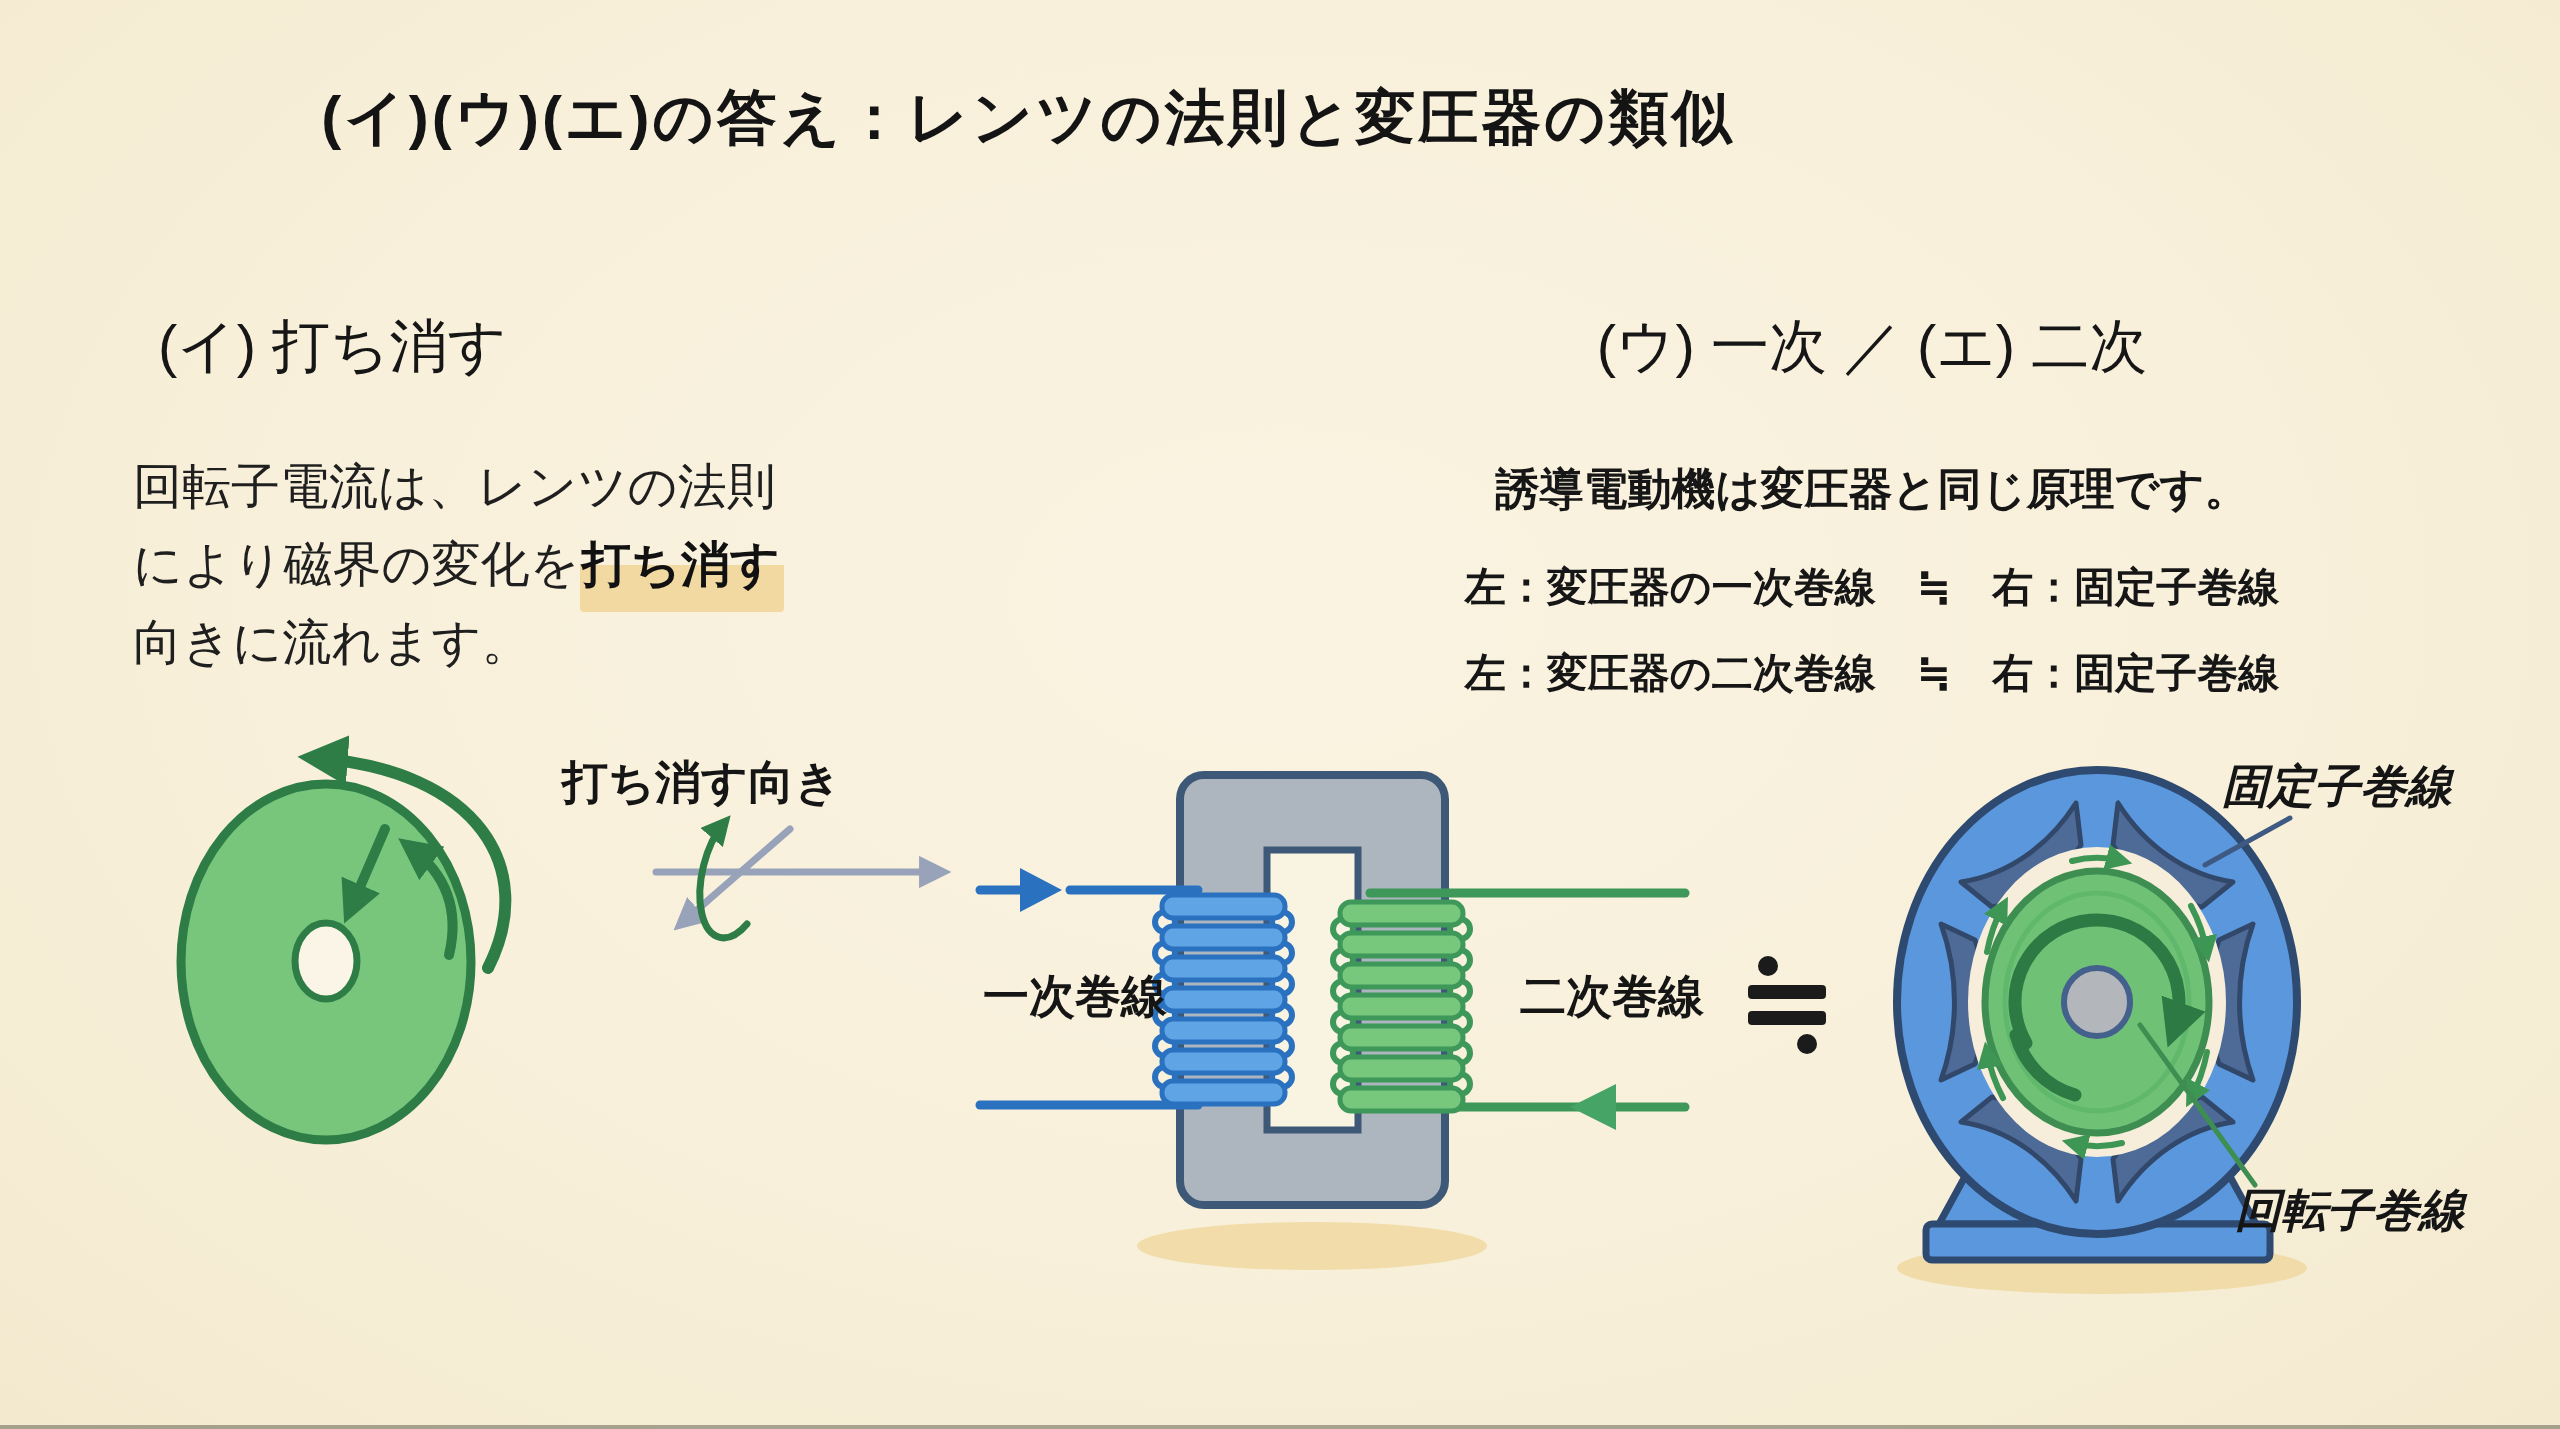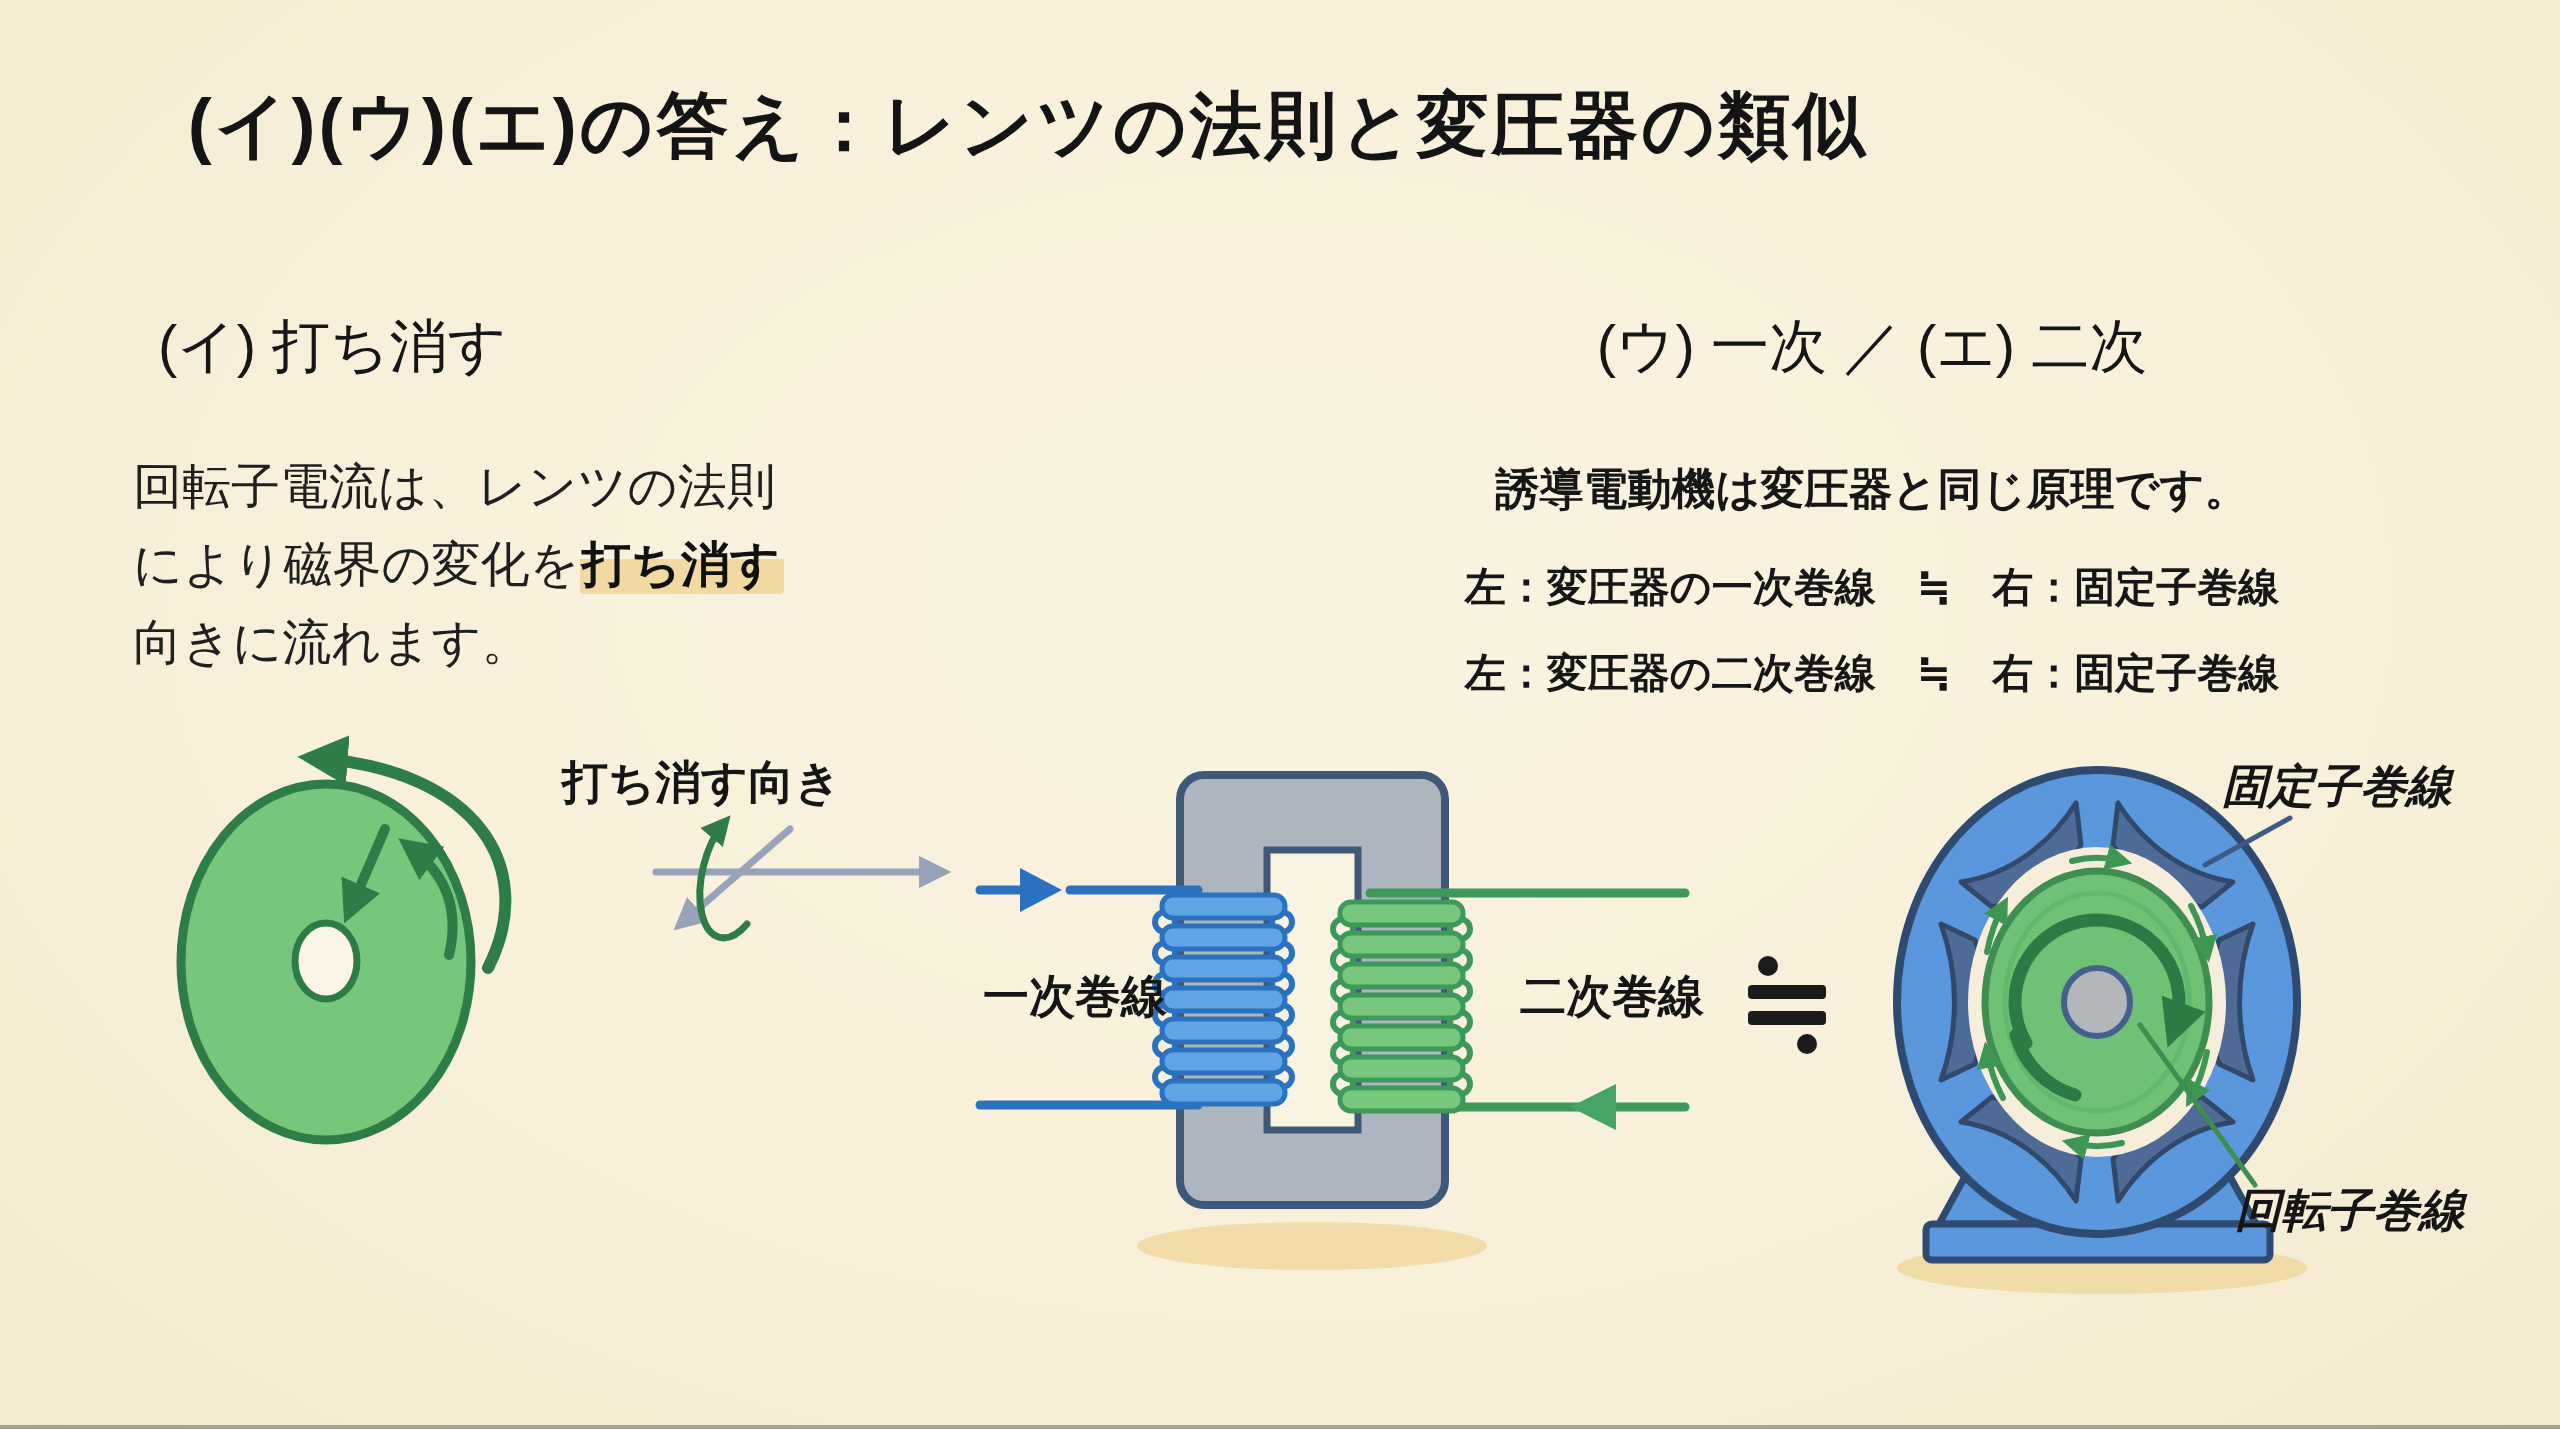--- a/index.html
+++ b/index.html
@@ -7,39 +7,39 @@
     position:relative;
     width:2560px;height:1429px;
     background:radial-gradient(ellipse at 50% 42%, #faf3e1 0%, #f8f0da 55%, #f3e9cf 100%);
     overflow:hidden;
     font-family:"Liberation Sans","DejaVu Sans",sans-serif;
     color:#1a1a1a;
   }
   .abs{position:absolute;}
   .title{
     left:0;top:78px;width:2056px;text-align:center;
-    font-size:72px;font-weight:800;letter-spacing:3px;color:#141414;
+    font-size:60px;font-weight:800;letter-spacing:3px;color:#141414;
     white-space:nowrap;
   }
   .heading{font-size:58px;font-weight:400;color:#161616;white-space:nowrap;margin-top:16px;}
   .left-heading{left:158px;top:292px;}
   .right-col{left:1252px;top:0;width:1240px;height:720px;text-align:center;}
   .right-heading{position:absolute;left:0;top:292px;width:100%;}
   .right-sub{position:absolute;left:0;top:460px;width:100%;font-size:44px;font-weight:700;color:#161616;white-space:nowrap;}
   .map-line{position:absolute;left:0;width:100%;font-size:41px;font-weight:700;color:#161616;white-space:nowrap;}
   .map1{top:560px;}
   .map2{top:646px;}
   .para{
     left:133px;top:447px;width:860px;
     font-size:49px;line-height:78px;font-weight:500;color:#1f1f1f;
   }
   .hl{
     font-weight:800;color:#111;
     background:linear-gradient(to bottom, rgba(242,217,162,0) 38%, #f2d9a2 38%);
-    padding:0 4px 3px 2px;border-radius:4px;
+    padding:0 4px 21px 2px;border-radius:4px;
   }
   .disc-label{left:562px;top:752px;font-size:46px;font-weight:800;color:#151515;white-space:nowrap;}
   .coil-label{font-size:46px;font-weight:800;color:#151515;white-space:nowrap;}
   .coil-label.primary{left:955px;top:966px;width:212px;text-align:right;}
   .coil-label.secondary{left:1520px;top:966px;}
   .motor-label{font-size:46px;font-weight:800;color:#151515;white-space:nowrap;font-style:italic;}
   .motor-label.stator{left:2222px;top:756px;}
   .motor-label.rotor{left:2235px;top:1180px;}
   .bottom-edge{left:0;bottom:0;width:2560px;height:4px;background:#4a4637;opacity:.45;}
   svg{display:block;}

